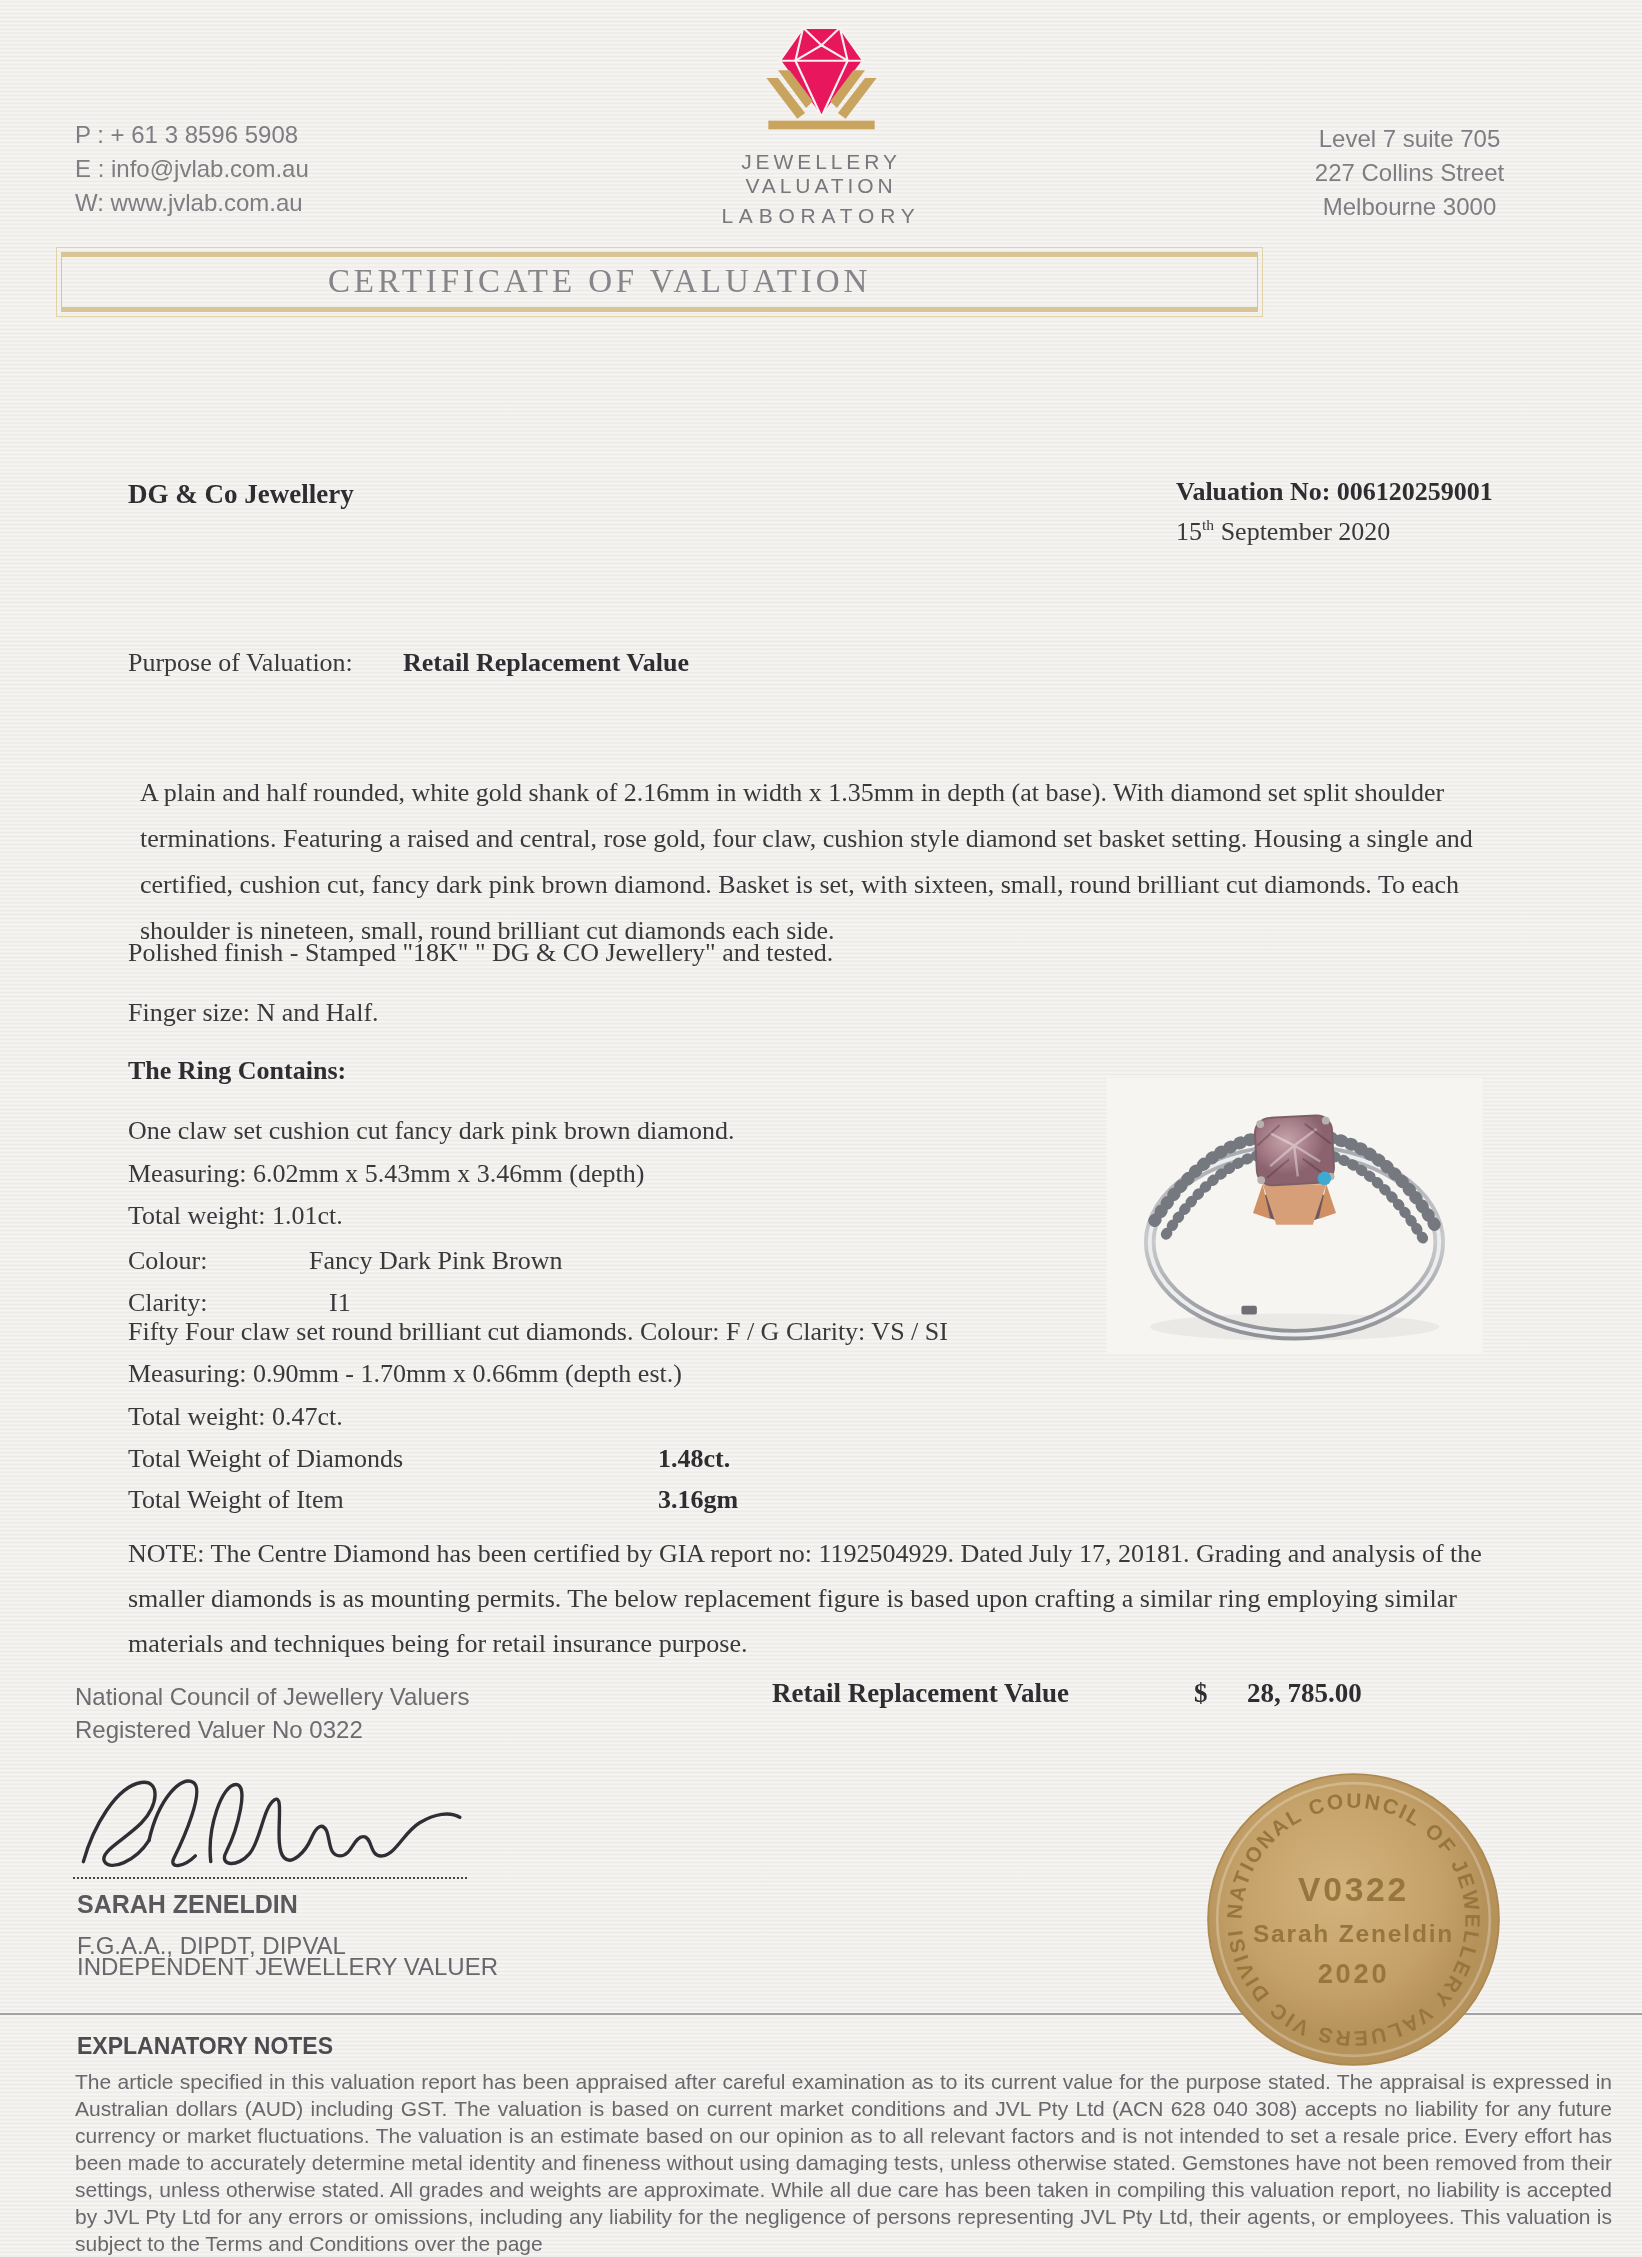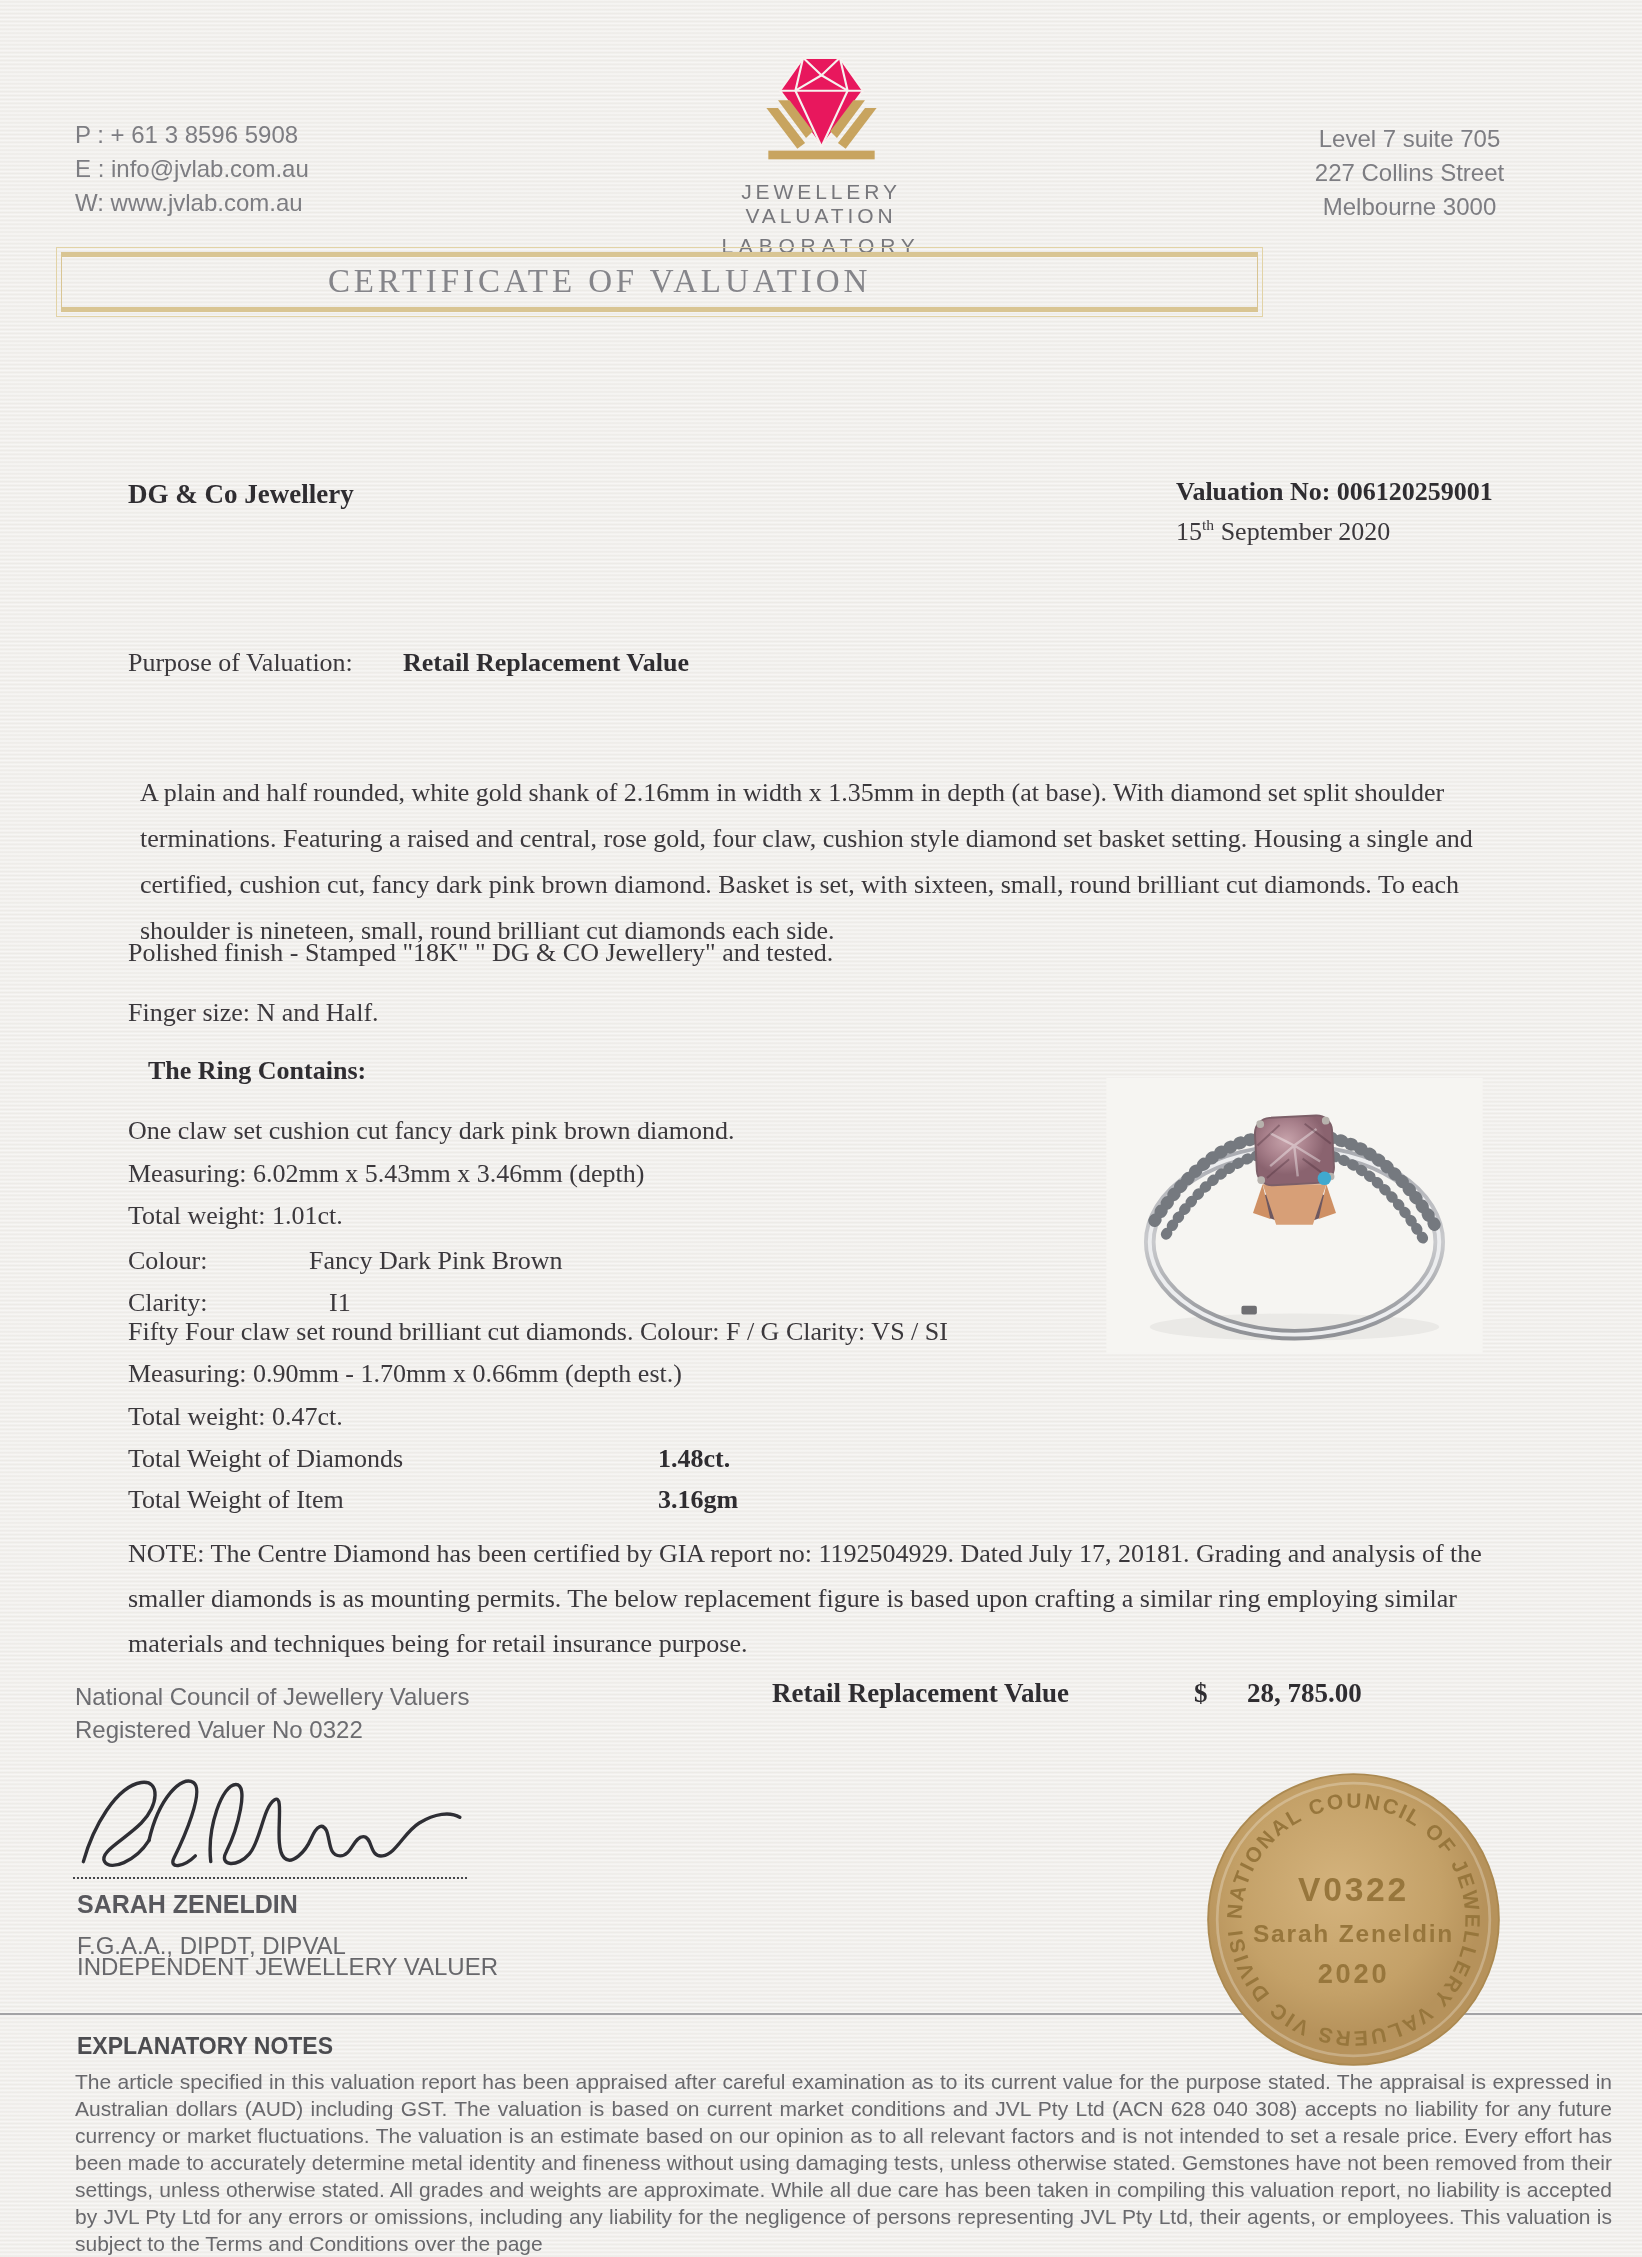--- a/index.html
+++ b/index.html
@@ -10,21 +10,21 @@
       rgba(255,255,255,.45) 0px, rgba(228,226,221,.35) 1.9px, rgba(255,255,255,.45) 3.9px);
     font-family:"Liberation Serif", serif;
     color:#3b383c;
   }
   .abs{position:absolute;}
   
   .contact{left:75px;top:118px;font-family:"Liberation Sans",sans-serif;
     font-size:24px;line-height:34px;color:#7d7d82;}
   .addr{left:1308px;top:122px;width:203px;text-align:center;
     font-family:"Liberation Sans",sans-serif;font-size:24px;line-height:34px;color:#7d7d82;}
-  .logo-wrap{left:676px;top:50px;width:290px;text-align:center;}
+  .logo-wrap{left:676px;top:20px;width:290px;text-align:center;}
   .logo-text1{margin-top:3.9px;font-family:"Liberation Sans",sans-serif;font-size:21px;
     letter-spacing:3.9px;color:#77777c;}
   .logo-text2{font-family:"Liberation Sans",sans-serif;font-size:21px;
     letter-spacing:5.8px;color:#77777c;margin-top:5.8px;}
   
   .banner{left:56px;top:247px;width:1207px;box-sizing:border-box;
     border:1.9px solid #e2d3a6;padding:3.9px;}
   .banner-inner{border-style:solid;border-color:#d9c globally;border-color:#d9c593;
     border-width:5.8px 1.9px;height:50px;display:flex;align-items:center;}
   .banner-title{font-size:33px;letter-spacing:3.9px;color:#85858a;padding-left:266px;
@@ -36,21 +36,21 @@
   
   .client{left:128px;top:479px;font-size:27px;}
   .valno{left:1176px;top:477px;font-size:26px;}
   .valdate{left:1176px;top:516px;font-size:26px;}
   .purpose{left:128px;top:623px;font-size:26px;line-height:42px;margin-top:19px;}
   .purpose .lbl{width:275px;}
   .summary{left:128px;top:724px;}
   .details{left:140px;top:770px;width:1414px;line-height:46px;}
   .finish{left:128px;top:938px;}
   .finger{left:128px;top:998px;}
-  .ring-head{left:128px;top:1056px;margin-left:20px;}
+  .ring-head{left:128px;top:1056px;}
   .cs1{left:128px;top:1116px;}
   .cs2{left:128px;top:1159px;}
   .cs3{left:128px;top:1201px;}
   .kv{font-size:26px;}
   .kv .lbl{width:181px;}
   .colour{left:128px;top:1246px;}
   .clarity{left:128px;top:1288px;gap:20px;}
   .ss1{left:128px;top:1317px;}
   .ss2{left:128px;top:1359px;}
   .ss3{left:128px;top:1402px;}

